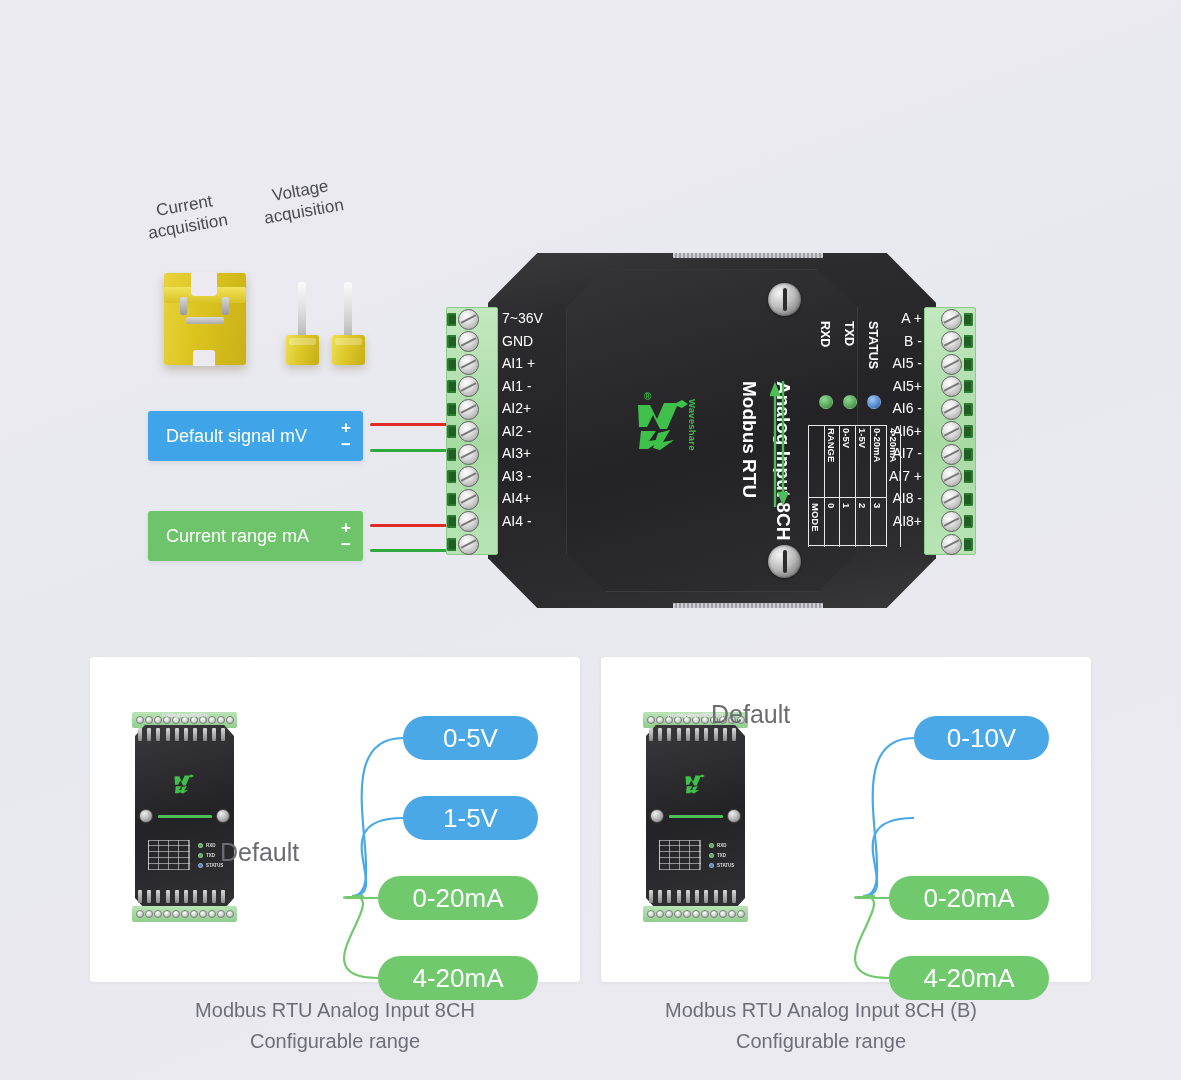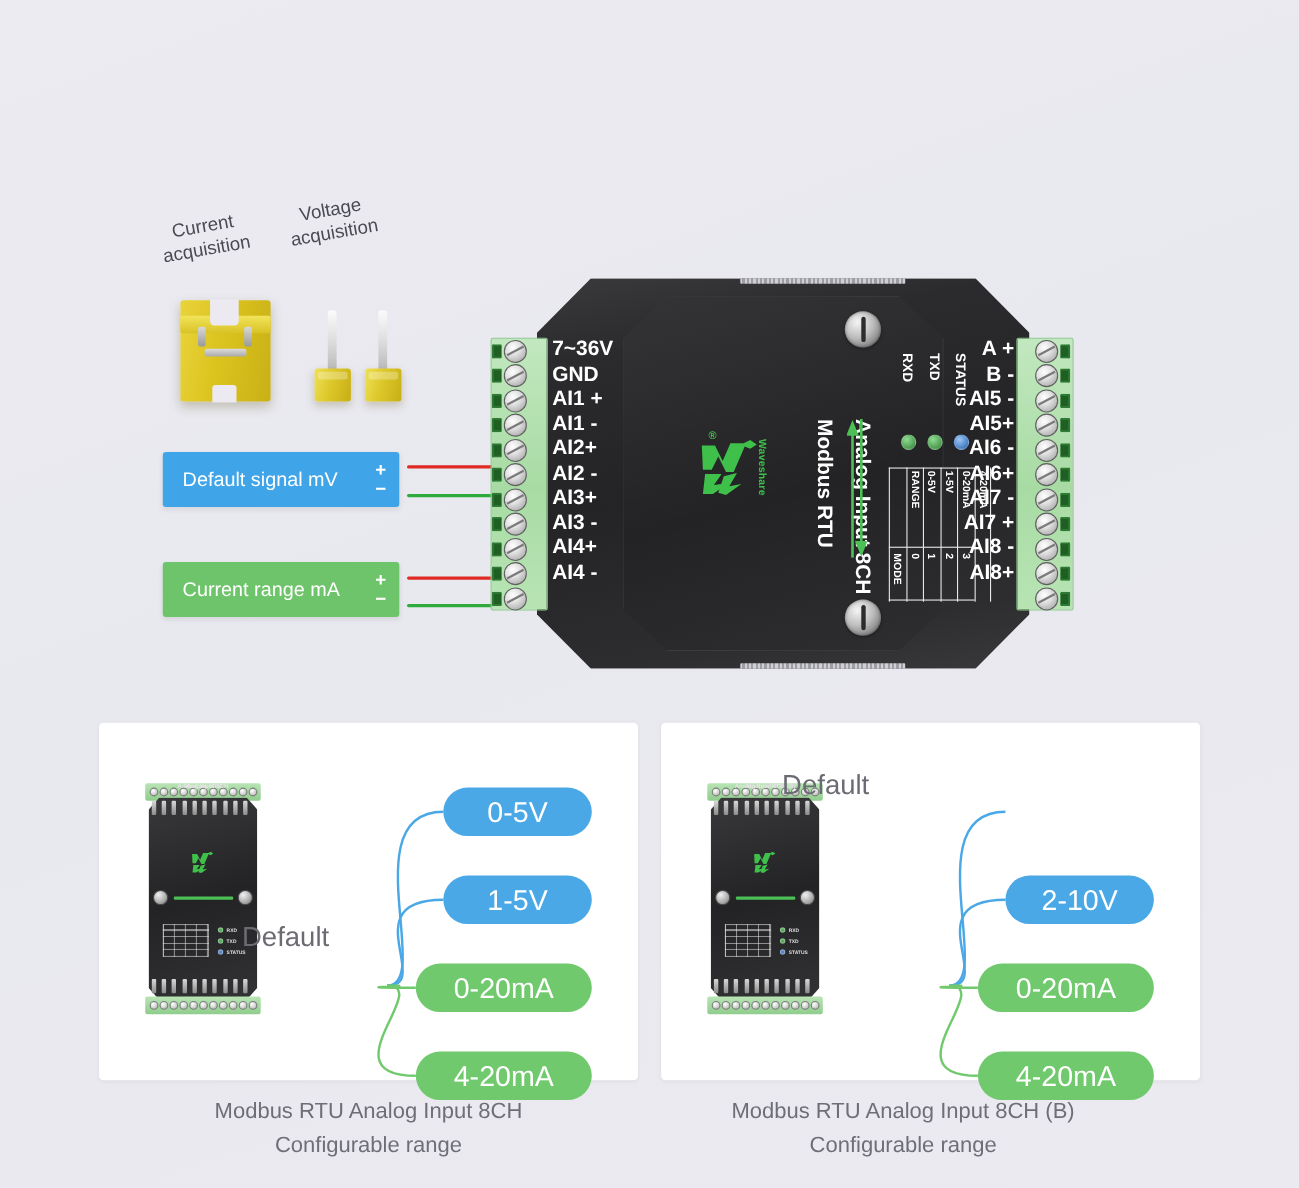--- a/index.html
+++ b/index.html
@@ -172,21 +172,21 @@
     content: ""; position: absolute; left: 1px; top: 50%; width: 17px; height: 2px;
     margin-top: -1px; background: #7a7a7a; transform: rotate(-28deg);
   }
   .tb.left { left: 0; }
   .tb.left .term { flex-direction: row; left: 1px; }
   .tb.right { left: 478px; }
   .tb.right .term { flex-direction: row-reverse; left: 1px; }
   .tb.right .term-clip { border: 2.5px solid #2e7a33; border-left: none; border-radius: 0 2px 2px 0; }
   .tb.right .term-screw { margin-left: 0; margin-right: 2px; }
 
-  .tlabels { position: absolute; top: 54px; font-size: 19px; font-weight: bold; color: #fff; }
+  .tlabels { position: absolute; top: 54px; font-size: 14px; font-weight: normal; color: #fff; }
   .tlabels.left { left: 56px; text-align: left; }
   .tlabels.right { left: 372px; width: 104px; text-align: right; }
   .tlabels div { height: 22.5px; line-height: 22.5px; white-space: nowrap; }
 
   
   .logo { position: absolute; left: 148px; top: 140px; width: 82px; height: 62px; }
   .logo-reg {
     position: absolute; left: 8px; top: -2px; font-size: 10px; color: #3fc04a; font-weight: bold;
   }
   .logo-wave { position: absolute; left: 0; top: 6px; }
@@ -747,22 +747,22 @@
           <i></i>
           <i></i>
         </div>
       </div>
       <svg width="490" height="325" style="position: absolute; left: 0px; top: 0px;">
         <path d="M262 239 C 304 239, 231 81, 313 81" fill="none" stroke="#4ba8e6" stroke-width="2.2"></path>
         <path d="M262 239 C 304 239, 231 161, 313 161" fill="none" stroke="#4ba8e6" stroke-width="2.2"></path>
         <path d="M262 239 C 304 239, 206 241, 288 241" fill="none" stroke="#70c96c" stroke-width="2.2"></path>
         <path d="M262 239 C 304 239, 206 321, 288 321" fill="none" stroke="#70c96c" stroke-width="2.2"></path>
       </svg>
+      <div class="pill blue w-v" style="top: 59px;">0-10V</div>
       <div class="default-lbl" style="left: 110px; top: 43px;">Default</div>
-      <div class="pill blue w-v" style="top: 139px;">2-10V</div>
       <div class="pill green w-m" style="top: 219px;">0-20mA</div>
       <div class="pill green w-m" style="top: 299px;">4-20mA</div>
     </div>
 
   <div class="caption" id="cap-left">
     <div>Modbus RTU Analog Input 8CH</div>
     <div>Configurable range</div>
   </div>
   <div class="caption" id="cap-right">
     <div>Modbus RTU Analog Input 8CH (B)</div>

